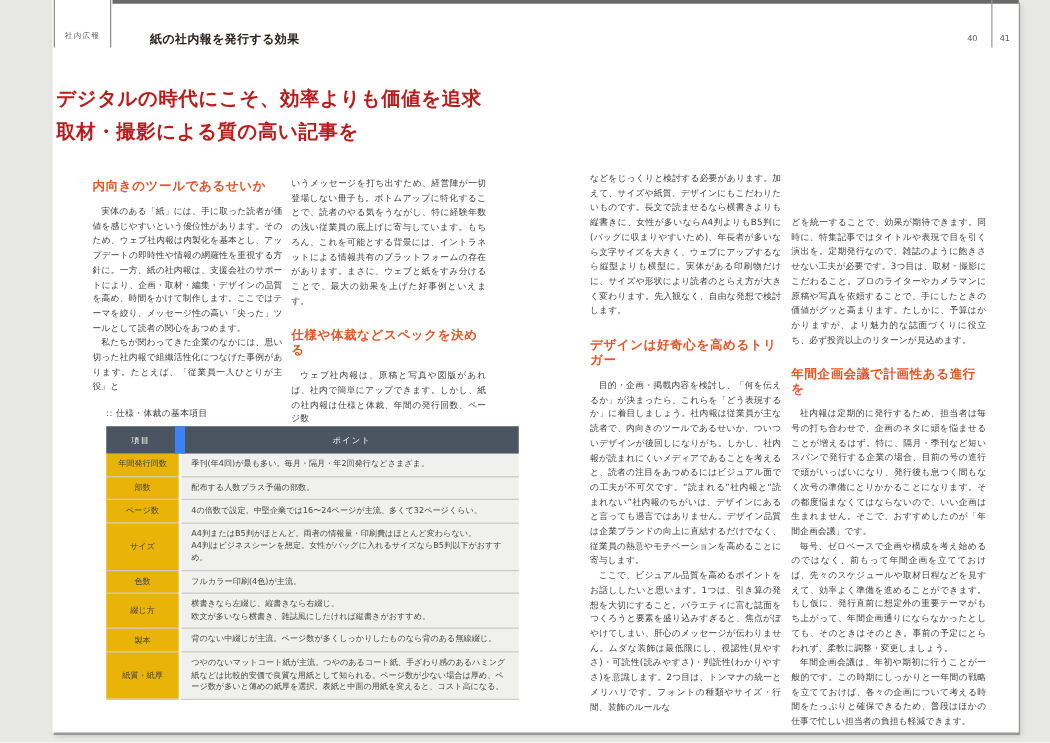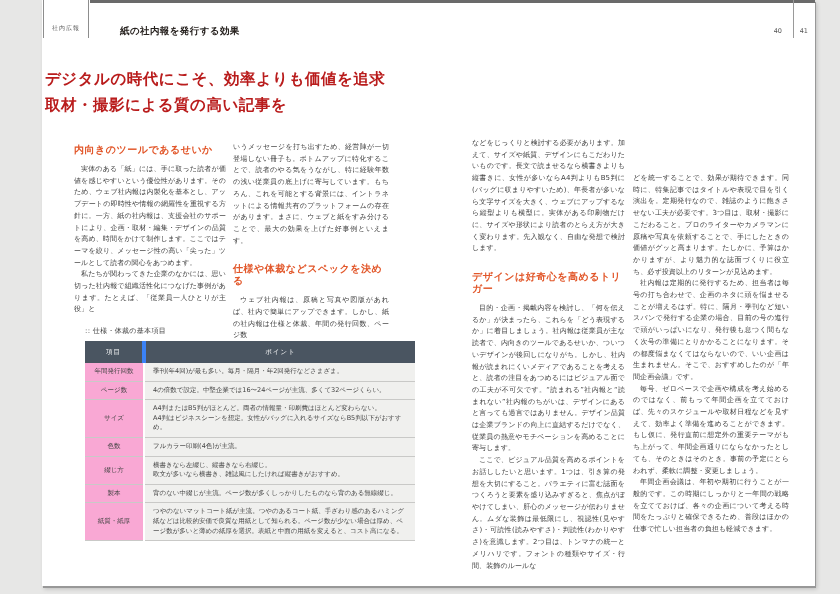--- a/index.html
+++ b/index.html
@@ -62,26 +62,26 @@
   table.spec {
     position:absolute; left:43px; top:341px; width:330px;
     border-collapse:collapse; table-layout:fixed;
   }
   table.spec col.c-item  { width:59px; }
   table.spec col.c-point { width:271px; }
   table.spec th {
     background:#4a5561; color:#ffffff; font-weight:normal;
     font-size:6.5px; height:20px; letter-spacing:1px;
   }
-  table.spec th.h-item { border-right:4px solid #3b82f6; }
+  table.spec th.h-item { border-right:8px solid #3b82f6; }
   table.spec td {
     font-size:6.5px; color:#454545; border-bottom:1px solid #c9c9c7; vertical-align:middle;
   }
   table.spec td.item {
-    background:#f9a8d4; text-align:center; border-right:2px solid #ffffff; padding:4px 2px;
+    background:#eab308; text-align:center; border-right:2px solid #ffffff; padding:4px 2px;
   }
   table.spec td.point {
     background:#f0f0ee; padding:4px 8px; line-height:9.6px;
     white-space:pre-line; word-break:break-all; text-align:left;
   }
 </style>
 </head>
 <body>
 
 <div class="canvas">
@@ -127,20 +127,24 @@
           <th class="h-item">項目</th>
           <th>ポイント</th>
         </tr>
       </thead>
       <tbody>
         <tr>
           <td class="item">年間発行回数</td>
           <td class="point">季刊(年4回)が最も多い。毎月・隔月・年2回発行などさまざま。</td>
         </tr>
         <tr>
+          <td class="item">部数</td>
+          <td class="point">配布する人数プラス予備の部数。</td>
+        </tr>
+        <tr>
           <td class="item">ページ数</td>
           <td class="point">4の倍数で設定。中堅企業では16〜24ページが主流、多くて32ページくらい。</td>
         </tr>
         <tr>
           <td class="item">サイズ</td>
           <td class="point">A4判またはB5判がほとんど。両者の情報量・印刷費はほとんど変わらない。
 A4判はビジネスシーンを想定。女性がバッグに入れるサイズならB5判以下がおすすめ。</td>
         </tr>
         <tr>
           <td class="item">色数</td>
@@ -164,19 +168,20 @@
 
     <div class="col col-3">
       <p>などをじっくりと検討する必要があります。加えて、サイズや紙質、デザインにもこだわりたいものです。長文で読ませるなら横書きよりも縦書きに、女性が多いならA4判よりもB5判に(バッグに収まりやすいため)、年長者が多いなら文字サイズを大きく、ウェブにアップするなら縦型よりも横型に。実体がある印刷物だけに、サイズや形状により読者のとらえ方が大きく変わります。先入観なく、自由な発想で検討します。</p>
       <h2>デザインは好奇心を高めるトリガー</h2>
       <p class="ind">目的・企画・掲載内容を検討し、「何を伝えるか」が決まったら、これらを「どう表現するか」に着目しましょう。社内報は従業員が主な読者で、内向きのツールであるせいか、ついついデザインが後回しになりがち。しかし、社内報が読まれにくいメディアであることを考えると、読者の注目をあつめるにはビジュアル面での工夫が不可欠です。“読まれる”社内報と“読まれない”社内報のちがいは、デザインにあると言っても過言ではありません。デザイン品質は企業ブランドの向上に直結するだけでなく、従業員の熱意やモチベーションを高めることに寄与します。</p>
       <p class="ind">ここで、ビジュアル品質を高めるポイントをお話ししたいと思います。1つは、引き算の発想を大切にすること。バラエティに富む誌面をつくろうと要素を盛り込みすぎると、焦点がぼやけてしまい、肝心のメッセージが伝わりません。ムダな装飾は最低限にし、視認性(見やすさ)・可読性(読みやすさ)・判読性(わかりやすさ)を意識します。2つ目は、トンマナの統一とメリハリです。フォントの種類やサイズ・行間、装飾のルールな</p>
     </div>
 
     <div class="col col-4">
       <p>どを統一することで、効果が期待できます。同時に、特集記事ではタイトルや表現で目を引く演出を。定期発行なので、雑誌のように飽きさせない工夫が必要です。3つ目は、取材・撮影にこだわること。プロのライターやカメラマンに原稿や写真を依頼することで、手にしたときの価値がグッと高まります。たしかに、予算はかかりますが、より魅力的な誌面づくりに役立ち、必ず投資以上のリターンが見込めます。</p>
+      <h2>年間企画会議で計画性ある進行を</h2>
       <p class="ind">社内報は定期的に発行するため、担当者は毎号の打ち合わせで、企画のネタに頭を悩ませることが増えるはず。特に、隔月・季刊など短いスパンで発行する企業の場合、目前の号の進行で頭がいっぱいになり、発行後も息つく間もなく次号の準備にとりかかることになります。その都度悩まなくてはならないので、いい企画は生まれません。そこで、おすすめしたのが「年間企画会議」です。</p>
       <p class="ind">毎号、ゼロベースで企画や構成を考え始めるのではなく、前もって年間企画を立てておけば、先々のスケジュールや取材日程などを見すえて、効率よく準備を進めることができます。もし仮に、発行直前に想定外の重要テーマがもち上がって、年間企画通りにならなかったとしても、そのときはそのとき。事前の予定にとらわれず、柔軟に調整・変更しましょう。</p>
       <p class="ind">年間企画会議は、年初や期初に行うことが一般的です。この時期にしっかりと一年間の戦略を立てておけば、各々の企画について考える時間をたっぷりと確保できるため、普段はほかの仕事で忙しい担当者の負担も軽減できます。</p>
     </div>
 
   </div>
 </div>
 
 </body></html>

